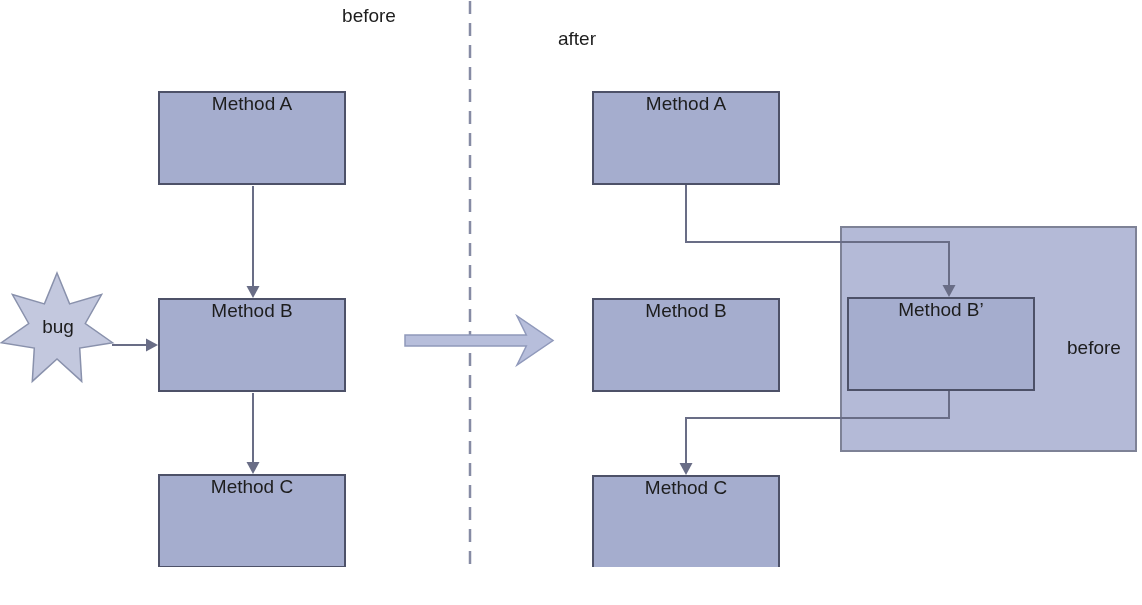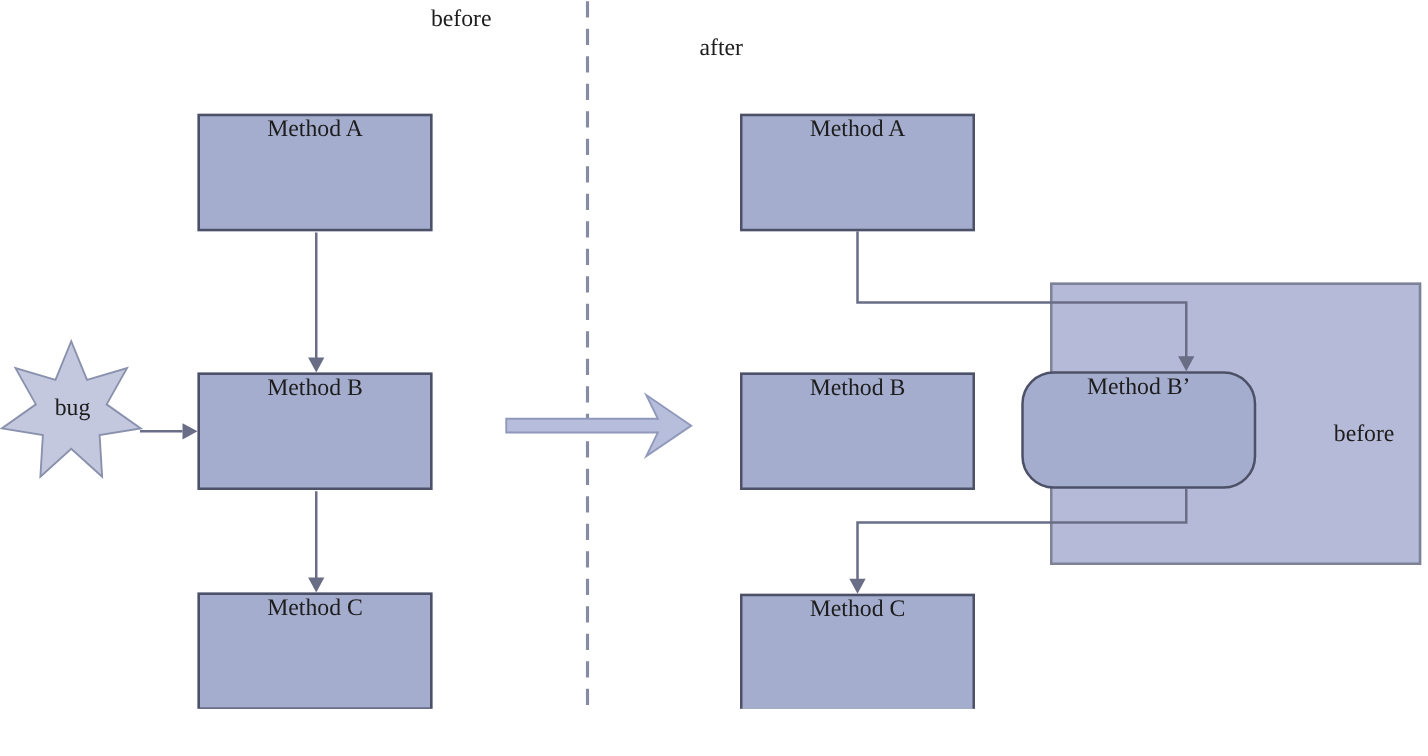--- a/index.html
+++ b/index.html
@@ -15,21 +15,21 @@
     --block-arrow-border: #9099bb;
     --text: #1d1d1d;
     --background: #ffffff;
   }
   html, body { margin: 0; padding: 0; }
   .canvas {
     position: relative;
     width: 1142px;
     height: 567px;
     background: var(--background);
-    font-family: Liberation Serif, serif;
+    font-family: Liberation Sans, sans-serif;
     color: var(--text);
     overflow: hidden;
   }
   .layer-svg {
     position: absolute;
     left: 0; top: 0;
     z-index: 2;
   }
   .patch-rect {
     position: absolute;
@@ -112,20 +112,20 @@
   <div class="box" style="left:158px; top:474px;">
     <span>Method C</span>
   </div>
 
   <div class="box" style="left:592px; top:91px;">
     <span>Method A</span>
   </div>
   <div class="box" style="left:592px; top:298px;">
     <span>Method B</span>
   </div>
-  <div class="box" style="left:817px; top:297px;border-radius:26px;">
+  <div class="box" style="left:847px; top:297px;">
     <span>Method B’</span>
   </div>
   <div class="box" style="left:592px; top:475px;">
     <span>Method C</span>
   </div>
 
 </div>
 
 </body></html>

